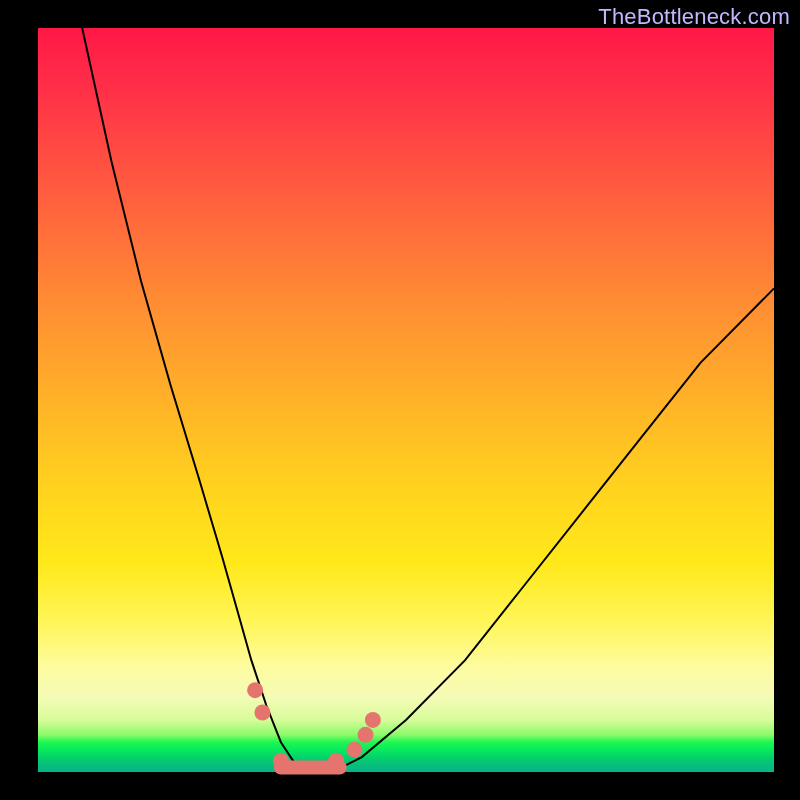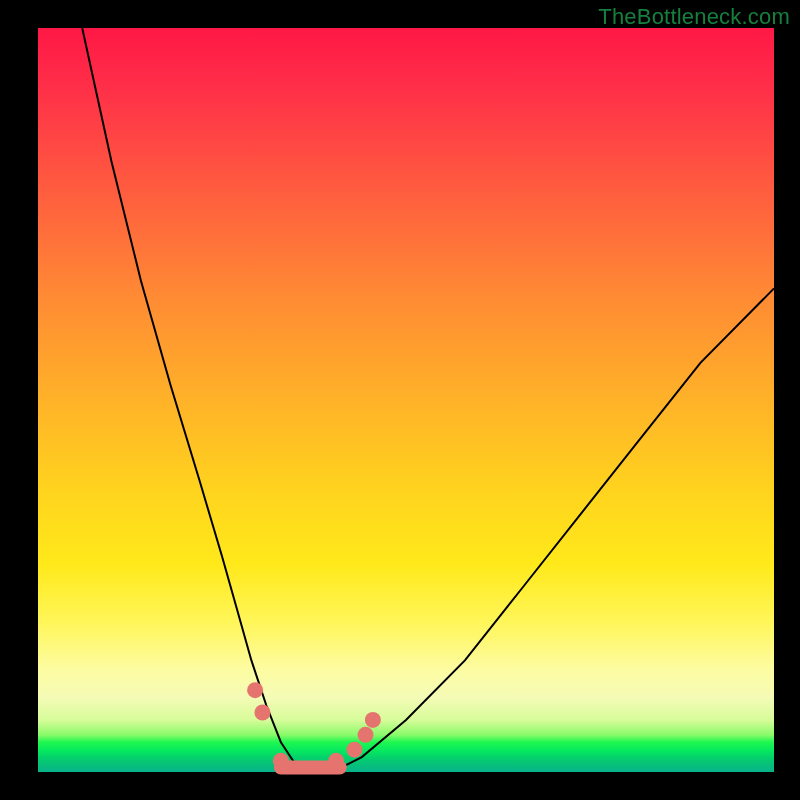--- a/index.html
+++ b/index.html
@@ -42,21 +42,21 @@
       #05e760 97.2%,
       #04d26a 98%,
       #06c07a 99%,
       #07b28a 100%
     );
   }
   .watermark {
     position: absolute;
     top: 4px;
     right: 10px;
-    color: #15803d;
+    color: #c4b5fd;
     font-size: 22px;
     letter-spacing: 0.2px;
     font-weight: 400;
     user-select: none;
   }
   svg.curve {
     position: absolute;
     left: 0;
     top: 0;
     width: 736px;

